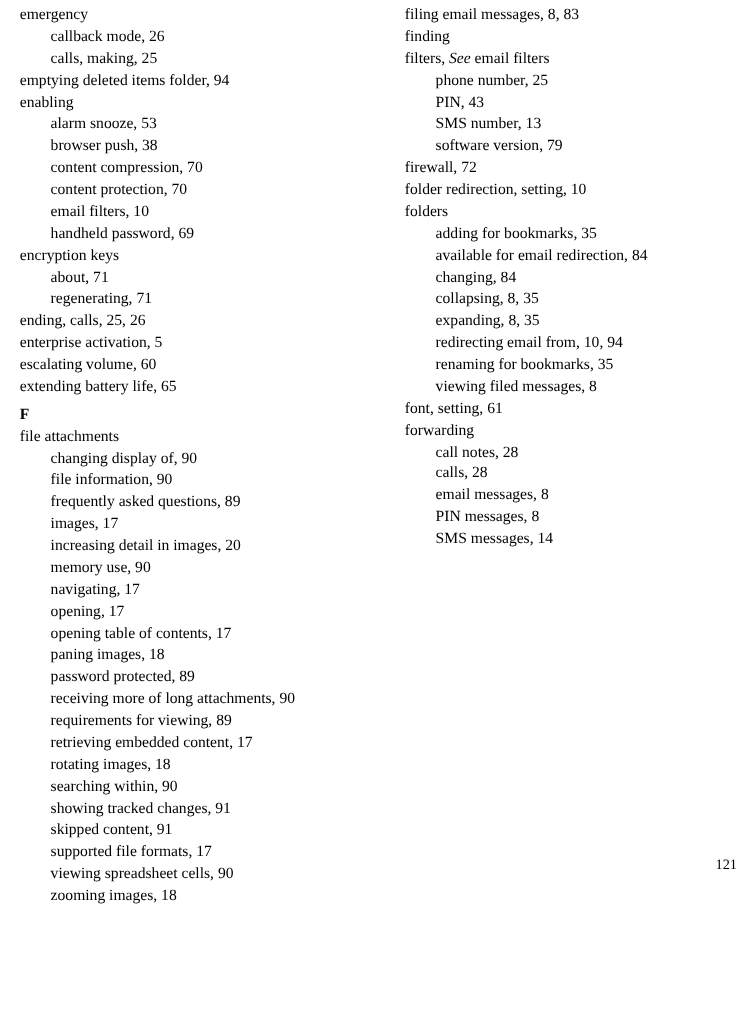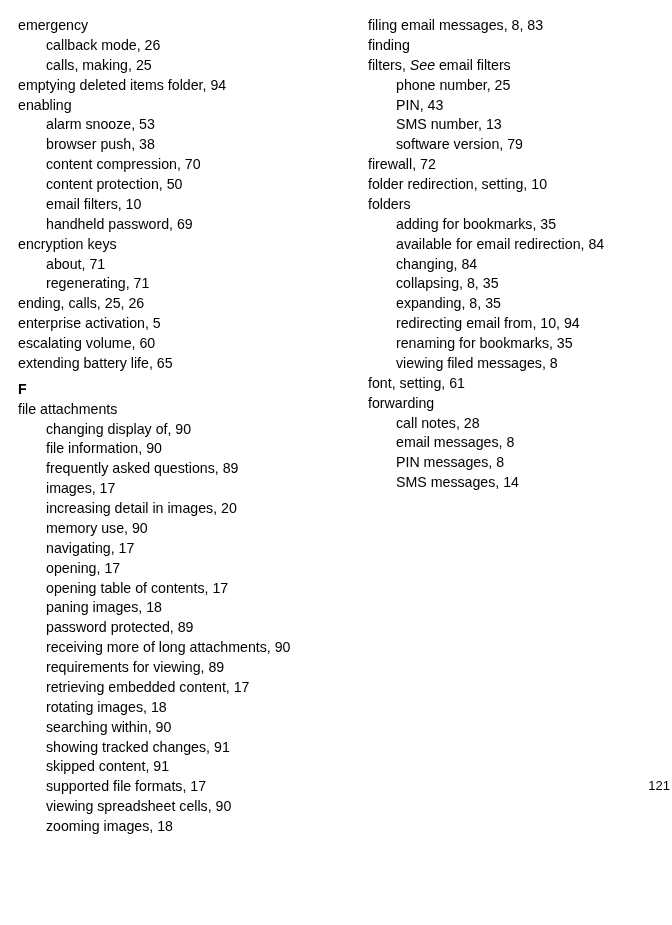--- a/index.html
+++ b/index.html
@@ -12,21 +12,22 @@
     height: 925px;
     overflow: hidden;
     font-size: 14.2px;
     line-height: 1.4;
   }
   .page {
     position: relative;
     width: 672px;
     height: 801px;
     box-sizing: border-box;
-    padding: 16px 18px 0 18px;
+    padding: 4px 18px 0 18px;
+    font-family: Liberation Serif, serif;
   }
   .columns {
     display: flex;
     flex-direction: row;
     gap: 20px;
   }
   .col {
     flex: 0 0 auto;
   }
   .col-left {
@@ -64,21 +65,21 @@
   <div class="columns">
     <div class="col col-left" id="col-left">
         <div class="entry-main">emergency</div>
         <div class="entry-sub">callback mode, 26</div>
         <div class="entry-sub">calls, making, 25</div>
         <div class="entry-main">emptying deleted items folder, 94</div>
         <div class="entry-main">enabling</div>
         <div class="entry-sub">alarm snooze, 53</div>
         <div class="entry-sub">browser push, 38</div>
         <div class="entry-sub">content compression, 70</div>
-        <div class="entry-sub">content protection, 50</div>
+        <div class="entry-sub">content protection, 70</div>
         <div class="entry-sub">email filters, 10</div>
         <div class="entry-sub">handheld password, 69</div>
         <div class="entry-main">encryption keys</div>
         <div class="entry-sub">about, 71</div>
         <div class="entry-sub">regenerating, 71</div>
         <div class="entry-main">ending, calls, 25, 26</div>
         <div class="entry-main">enterprise activation, 5</div>
         <div class="entry-main">escalating volume, 60</div>
         <div class="entry-main">extending battery life, 65</div>
         <div class="section-letter">F</div>
@@ -120,19 +121,20 @@
         <div class="entry-sub">available for email redirection, 84</div>
         <div class="entry-sub">changing, 84</div>
         <div class="entry-sub">collapsing, 8, 35</div>
         <div class="entry-sub">expanding, 8, 35</div>
         <div class="entry-sub">redirecting email from, 10, 94</div>
         <div class="entry-sub">renaming for bookmarks, 35</div>
         <div class="entry-sub">viewing filed messages, 8</div>
         <div class="entry-main">font, setting, 61</div>
         <div class="entry-main">forwarding</div>
         <div class="entry-sub">call notes, 28</div>
+        <div class="entry-sub">calls, 28</div>
         <div class="entry-sub">email messages, 8</div>
         <div class="entry-sub">PIN messages, 8</div>
         <div class="entry-sub">SMS messages, 14</div>
       </div>
   </div>
   <div class="page-number">121</div>
 </div>
 
 </body></html>

